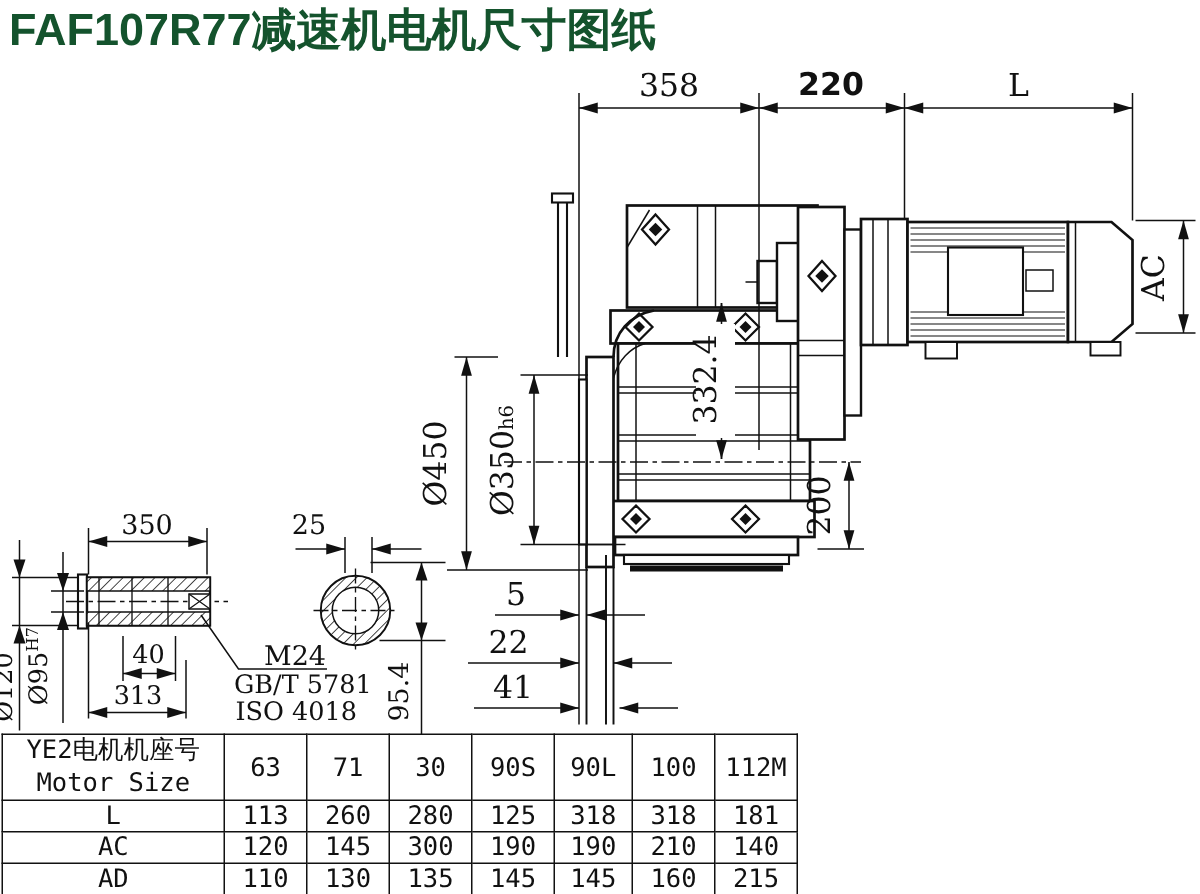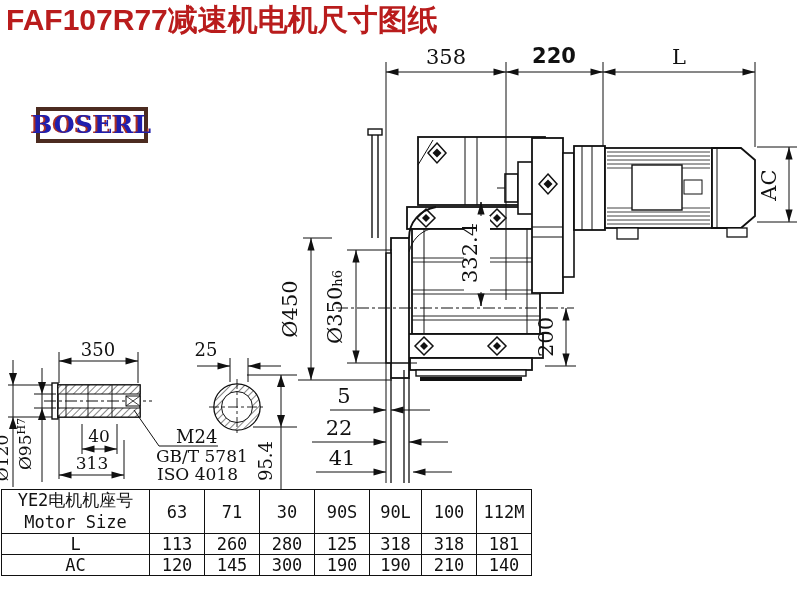--- a/index.html
+++ b/index.html
@@ -1,19 +1,19 @@
 <!DOCTYPE html>
 <html><head>
 <meta charset="utf-8">
 <style>
   html,body{margin:0;padding:0;background:#fff;}
   .page{position:relative;width:800px;height:596px;background:#fff;overflow:hidden;
         font-family:"Liberation Sans",sans-serif;color:#111;}
   .title{position:absolute;left:6px;top:0px;font-size:30px;font-weight:bold;
-         letter-spacing:0px;color:#b91c1c;white-space:nowrap;}
+         letter-spacing:0px;color:#14532d;white-space:nowrap;}
   .logo{position:absolute;left:36px;top:107px;width:104px;height:28px;
         border:4px solid #4c2b20;background:#fff;display:flex;align-items:center;justify-content:center;}
   .logo span{font-family:"DejaVu Serif",serif;font-weight:bold;font-size:24px;
         color:#1f1fae;letter-spacing:1px;text-shadow:-2px 0 0 #b03020;line-height:1;}
   svg{position:absolute;left:0;top:0;}
   svg text{font-family:"DejaVu Serif",serif;fill:#111;}
   .dimtxt{font-size:21px;}
   .dimtxt-b{font-family:"DejaVu Sans",sans-serif;font-weight:bold;font-size:21px;}
   .smtxt{font-size:17px;}
   .mdtxt{font-size:18px;}
@@ -24,23 +24,20 @@
   td.hd{font-size:16px;line-height:1.25;}
   tr.r1{height:44px;} tr.r2{height:20px;}
 </style>
 </head>
 <body>
 
 <div class="page">
 
   <div class="title">FAF107R77减速机电机尺寸图纸</div>
 
-  <div class="logo">
-    <span>BOSERL</span>
-  </div>
 
   <svg width="800" height="596" viewBox="0 0 800 596">
     <defs>
       <marker id="arr" markerUnits="userSpaceOnUse" markerWidth="14" markerHeight="10" refX="13" refY="5" orient="auto-start-reverse">
         <path d="M0.5,1.4 L13,5 L0.5,8.6 Z" fill="#111"></path>
       </marker>
       <pattern id="hatch" width="5" height="5" patternUnits="userSpaceOnUse" patternTransform="rotate(45)">
         <rect width="5" height="5" fill="#fff"></rect>
         <line x1="0" y1="0" x2="0" y2="5" stroke="#333" stroke-width="1.2"></line>
       </pattern>
@@ -294,16 +291,26 @@
     <tr class="r2">
       <td>AC</td>
       <td>120</td>
       <td>145</td>
       <td>300</td>
       <td>190</td>
       <td>190</td>
       <td>210</td>
       <td>140</td>
     </tr>
+    <tr class="r2">
+      <td>AD</td>
+      <td>110</td>
+      <td>130</td>
+      <td>135</td>
+      <td>145</td>
+      <td>145</td>
+      <td>160</td>
+      <td>215</td>
+    </tr>
   </tbody>
     </table>
 
 </div>
 
 </body></html>

